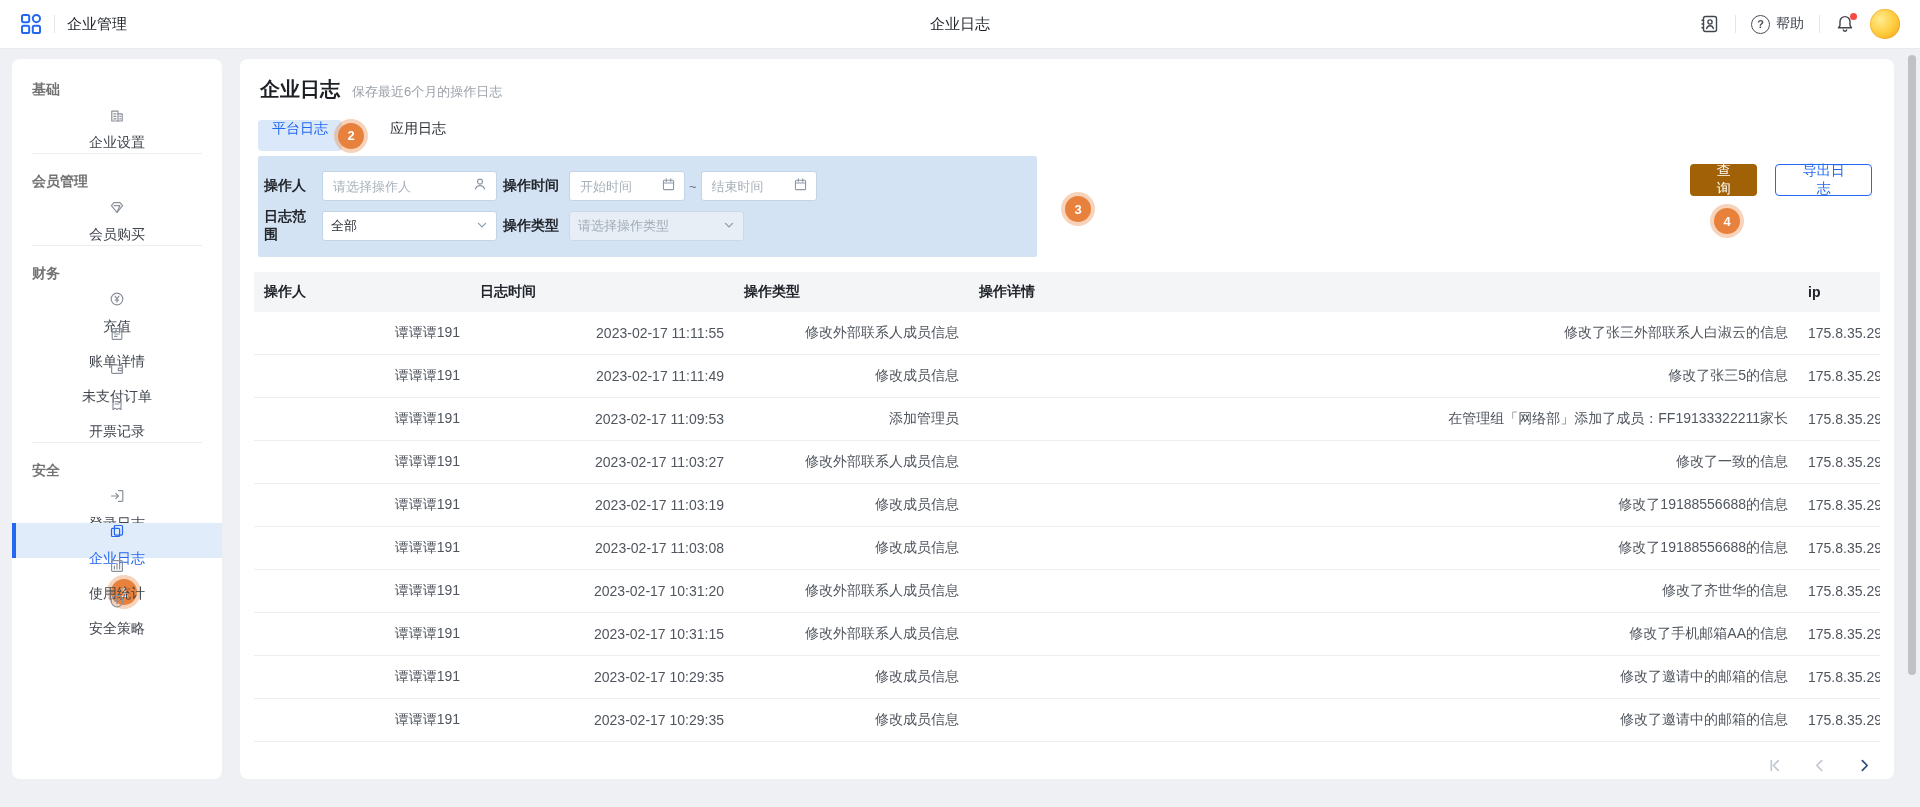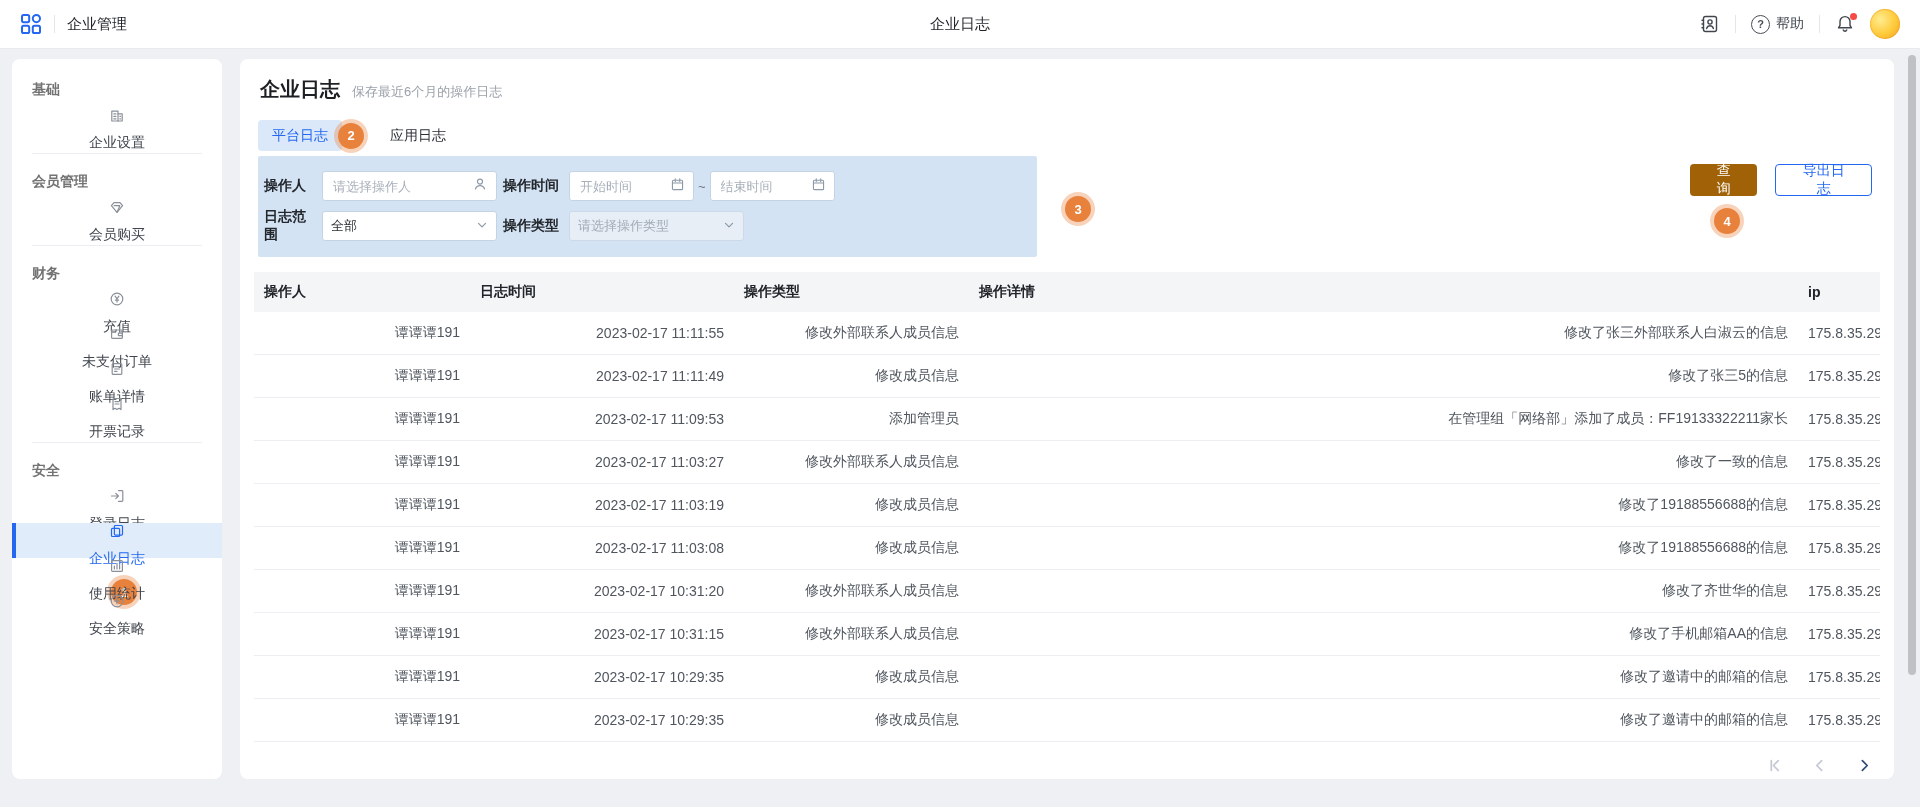--- a/index.html
+++ b/index.html
@@ -33,35 +33,35 @@
   .num-badge{min-width:26px;height:26px;border-radius:50%;background:#e8813c;color:#fff;display:inline-flex;align-items:center;justify-content:center;font-size:13px;font-weight:bold;box-shadow:0 0 0 4px rgba(232,129,60,.35);box-sizing:border-box;flex:none;}
   .sb-badge{margin-left:14px;}
 
   
   .main{flex:1;background:#fff;border-radius:8px;display:flex;flex-direction:column;overflow:hidden;position:relative;}
   .main-head{padding:17px 20px 13px;display:flex;align-items:baseline;gap:12px;}
   .main-title{font-size:20px;font-weight:bold;color:#1c1f23;}
   .main-sub{font-size:13px;color:#9ba1aa;}
   .head-div{height:1px;background:#e9ebef;margin:0 20px;}
   .tabs{display:flex;align-items:center;padding:4px 18px 0;}
-  .tab{font-size:14px;height:31px;display:flex;align-items:center;padding:0 14px;border-radius:4px;cursor:pointer;position:relative;color:#2b2f36;}
+  .tab{font-size:14px;height:31px;display:flex;align-items:flex-start;padding:0 14px;border-radius:4px;cursor:pointer;position:relative;color:#2b2f36;}
   .tab.active{background:#dbe8f9;color:#2468f2;}
   .tab .num-badge{position:absolute;right:-22px;top:50%;transform:translateY(-50%);}
   .tab.plain{margin-left:34px;}
 
   .filter-wrap{margin:5px 14px 0 18px;position:relative;min-height:100px;}
   .filter-panel{background:#d4e3f3;width:779px;padding:8px 0 6px;border-radius:2px;}
   .f-row{display:flex;align-items:center;margin:7px 0 7px 6px;}
   .f-label{width:52px;font-size:14px;font-weight:bold;color:#23272d;margin-right:6px;flex:none;}
   .f-label2{width:60px;margin-left:6px;}
   .input-box{display:flex;align-items:center;gap:6px;background:#fff;border:1px solid #c3d4e6;border-radius:3px;height:30px;padding:0 8px;box-sizing:border-box;}
   .input-box input{border:none;outline:none;background:transparent;flex:1;min-width:0;font-size:13px;color:#2b2f36;font-family:inherit;}
   .input-box input::placeholder{color:#a8b0ba;}
   .w-main{width:175px;}
-  .w-date{width:125px;}
+  .w-date{width:116px;}
   .tilde{margin:0 4px;color:#6b7380;font-size:13px;}
   .select-box{display:flex;align-items:center;justify-content:space-between;background:#fff;border:1px solid #c3d4e6;border-radius:3px;height:30px;padding:0 8px;box-sizing:border-box;font-size:13px;color:#2b2f36;cursor:pointer;}
   .select-box.dim{background:#e7eef6;border-color:#cdd9e6;}
   .select-box .ph{color:#a2abb6;}
   .badge-3{position:absolute;left:807px;top:40px;}
   .actions{position:absolute;right:8px;top:8px;height:110px;width:182px;}
   .actions .btn-row{display:flex;gap:18px;}
   .btn{height:32px;border-radius:4px;font-size:14px;padding:0 20px;cursor:pointer;font-family:inherit;display:inline-flex;align-items:center;justify-content:center;box-sizing:border-box;}
   .btn-primary{background:#a16207;color:#fff;border:none;}
   .btn-outline{background:#fff;color:#2468f2;border:1px solid #2468f2;}
@@ -164,34 +164,34 @@
             <svg width="16" height="16" viewBox="0 0 16 16" fill="none" stroke="currentColor" stroke-width="1.2" stroke-linecap="round" stroke-linejoin="round">
               <circle cx="8" cy="8" r="5.8"></circle>
               <path d="M6.1 5.2L8 7.9l1.9-2.7M8 7.9v3.2M6.3 9.1h3.4"></path>
             </svg>
           </span>
           <span class="sb-label">充值</span>
         </div>
         <div class="sb-item">
           <span class="sb-icon">
             <svg width="16" height="16" viewBox="0 0 16 16" fill="none" stroke="currentColor" stroke-width="1.2" stroke-linecap="round" stroke-linejoin="round">
+              <rect x="3.2" y="2.6" width="9.6" height="10.8" rx="1"></rect>
+              <path d="M5.6 5.6h4.8M5.6 8h4.8M5.6 10.4h2.4"></path>
+            </svg>
+          </span>
+          <span class="sb-label">账单详情</span>
+        </div>
+        <div class="sb-item">
+          <span class="sb-icon">
+            <svg width="16" height="16" viewBox="0 0 16 16" fill="none" stroke="currentColor" stroke-width="1.2" stroke-linecap="round" stroke-linejoin="round">
               <rect x="2.6" y="4" width="10.8" height="8.4" rx="1"></rect>
               <path d="M9.4 7.2h4v2.4h-4z"></path>
             </svg>
           </span>
           <span class="sb-label">未支付订单</span>
-        </div>
-        <div class="sb-item">
-          <span class="sb-icon">
-            <svg width="16" height="16" viewBox="0 0 16 16" fill="none" stroke="currentColor" stroke-width="1.2" stroke-linecap="round" stroke-linejoin="round">
-              <rect x="3.2" y="2.6" width="9.6" height="10.8" rx="1"></rect>
-              <path d="M5.6 5.6h4.8M5.6 8h4.8M5.6 10.4h2.4"></path>
-            </svg>
-          </span>
-          <span class="sb-label">账单详情</span>
         </div>
         <div class="sb-item">
           <span class="sb-icon">
             <svg width="16" height="16" viewBox="0 0 16 16" fill="none" stroke="currentColor" stroke-width="1.2" stroke-linecap="round" stroke-linejoin="round">
               <path d="M4 13.6V3.4a.9.9 0 0 1 .9-.9h6.2a.9.9 0 0 1 .9.9v10.2l-2-1.3-2 1.3-2-1.3z"></path>
               <path d="M6 5.6h4M6 8h4"></path>
             </svg>
           </span>
           <span class="sb-label">开票记录</span>
         </div>

